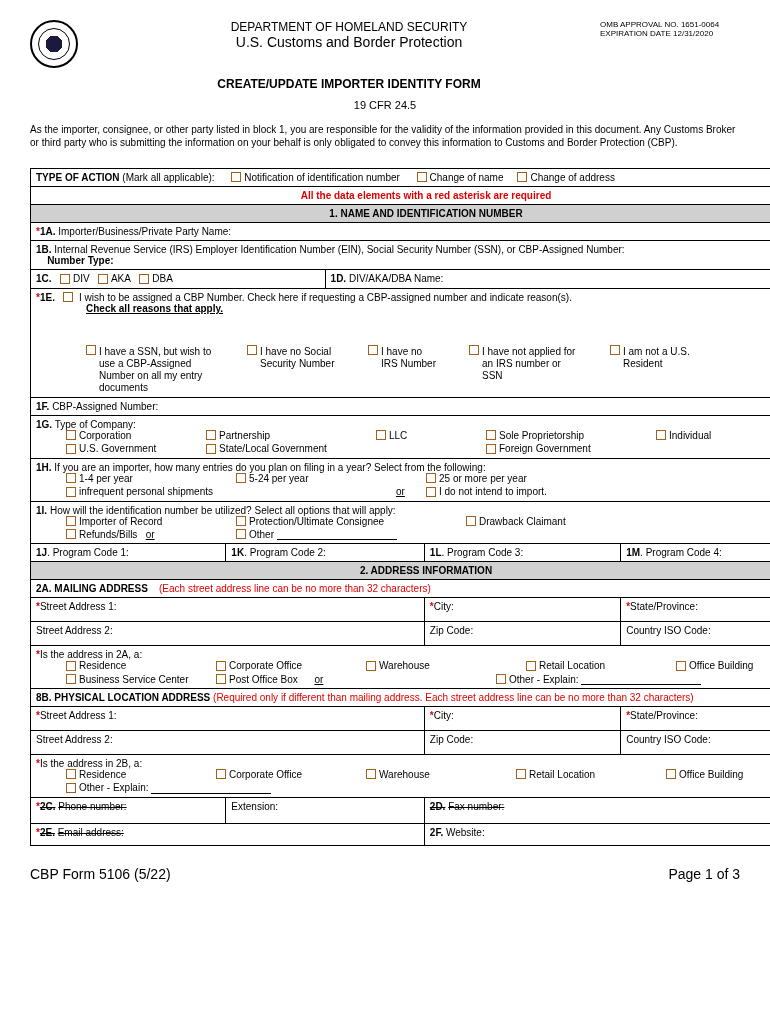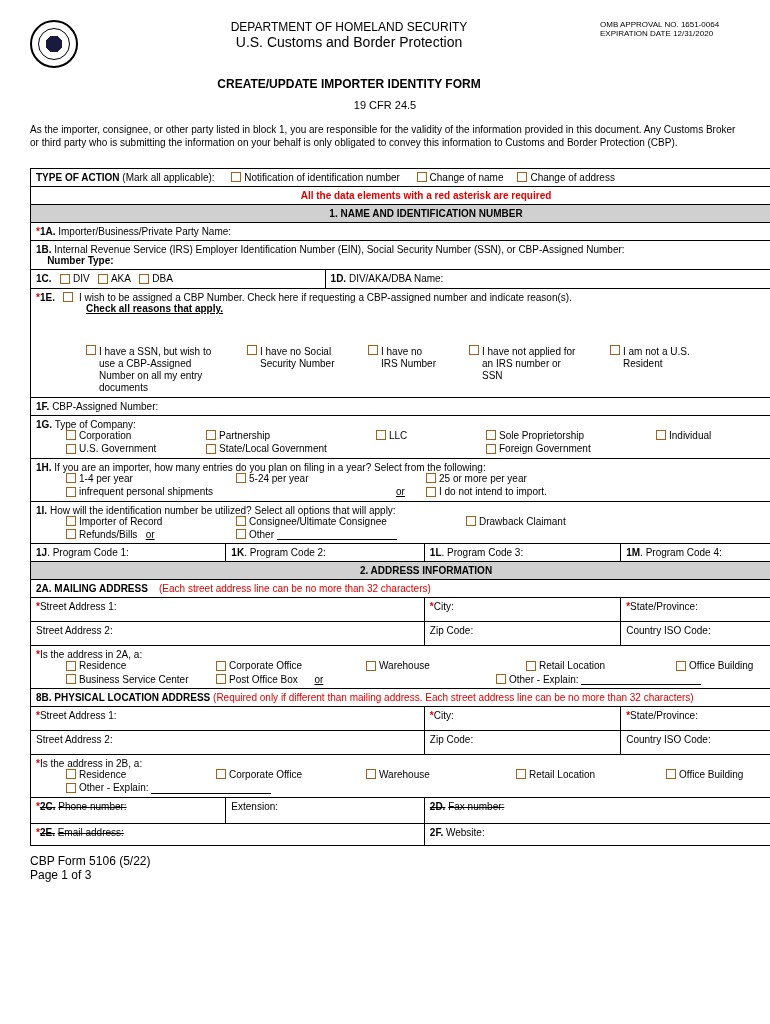--- a/index.html
+++ b/index.html
@@ -19,21 +19,21 @@
   .section-header { background: #d0d0d0; text-align: center; font-weight: bold; font-size: 11px; }
   .red-bold { color: #e00000; font-weight: bold; text-align: center; }
   .red-italic { color: #e00000; }
   .red-ast { color: #e00000; font-weight: bold; }
   .cb { display: inline-block; width: 10px; height: 10px; border: 1.5px solid #a0621e; margin-right: 3px; vertical-align: middle; position: relative; top: -1px; }
   .bold { font-weight: bold; }
   .underline { text-decoration: underline; }
   .indent { padding-left: 50px; }
   .opt { display: inline-flex; align-items: flex-start; margin-right: 12px; margin-top: 30px; }
   .opt-text { display: inline-block; max-width: 120px; line-height: 1.2; }
-  .footer { display: flex; justify-content: space-between; font-size: 12px; margin-top: 8px; flex-direction: column; }
+  .footer { display: flex; justify-content: space-between; font-size: 14px; margin-top: 20px; }
   .fill-line { display: inline-block; border-bottom: 1px solid #000; min-width: 120px; height: 10px; vertical-align: bottom; }
   .or-bold { font-weight: normal; text-decoration: underline; }
   .strike { text-decoration: line-through; }
 </style>
 </head>
 <body>
 
 <div class="header">
   <div class="seal"></div>
   <div class="header-center">
@@ -165,21 +165,21 @@
         <div><span class="cb"></span><span>I do not intend to import.</span></div>
       </div>
     </td>
   </tr>
   <tr>
     <td colspan="12">
       <span class="bold">1I.</span>
       <span>How will the identification number be utilized? Select all options that will apply:</span><br>
       <div style="display:grid; grid-template-columns: 170px 200px 30px 200px; padding-left:30px; row-gap:2px;">
         <div><span class="cb"></span><span>Importer of Record</span></div>
-        <div><span class="cb"></span><span>Consignee/Ultimate Consignee</span></div>
+        <div><span class="cb"></span><span>Protection/Ultimate Consignee</span></div>
         <div></div>
         <div><span class="cb"></span><span>Drawback Claimant</span></div>
         <div><span class="cb"></span><span>Refunds/Bills</span>&nbsp;&nbsp;&nbsp;<span class="or-bold">or</span></div>
         <div><span class="cb"></span><span>Other</span> <span class="fill-line"></span></div>
       </div>
     </td>
   </tr>
   <tr>
     <td colspan="3"><span class="bold">1J</span>. <span>Program Code 1:</span></td>
     <td colspan="3"><span class="bold">1K</span>. <span>Program Code 2:</span></td>

